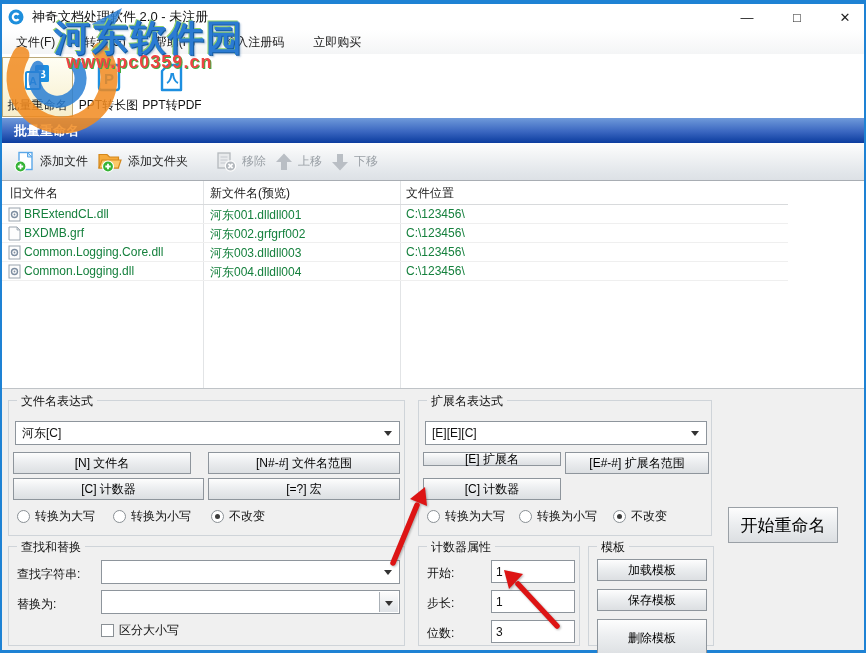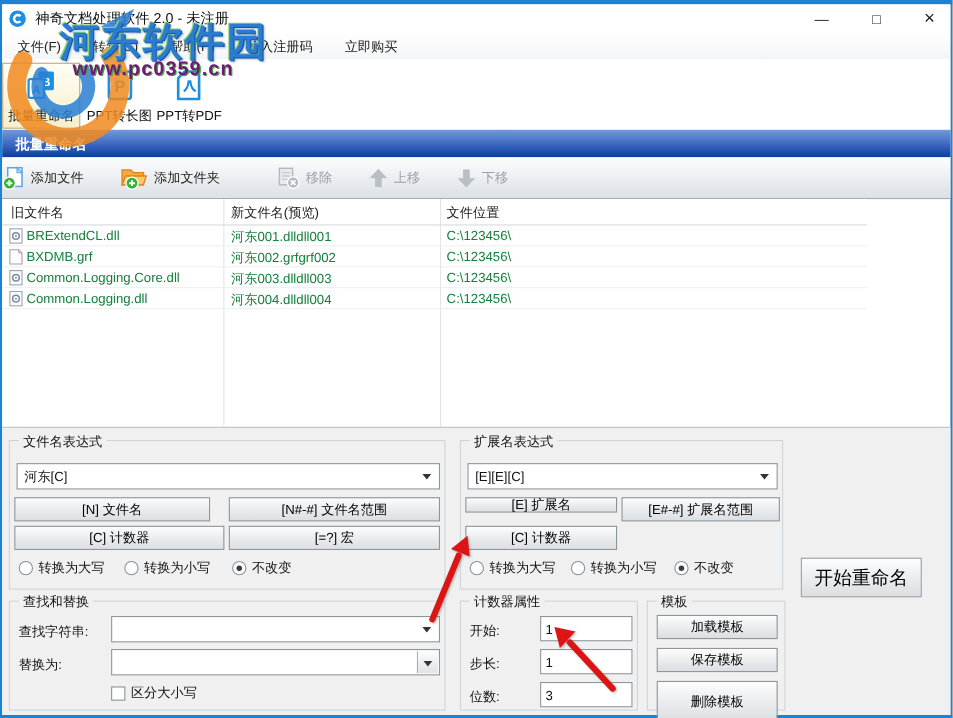--- a/index.html
+++ b/index.html
@@ -33,21 +33,21 @@
   .tool-tab .tab-label { font-size:12px; color:#111; margin-top:3px; white-space:nowrap; }
 
   
   .section-header { left:2px; top:118px; width:862px; height:25px;
      background:linear-gradient(#6f9ada 0%, #3a66c0 55%, #0b3c9e 100%);
      color:#fff; font-size:13px; font-weight:bold; line-height:25px; padding-left:12px; }
 
   
   .actionbar { left:2px; top:143px; width:862px; height:38px;
      background:linear-gradient(#fdfdfd,#e2e6ea 80%,#dde1e6);
-     border-bottom:1px solid #a8adb3; display:flex; gap:32px; }
+     border-bottom:1px solid #a8adb3; display:flex; padding-left:12px; gap:8px; }
   .action { display:flex; align-items:center; gap:4px; font-size:12px; color:#222; }
   .action.disabled { color:#9aa0a6; }
 
   
   .filetable { left:2px; top:181px; width:786px; height:207px; background:#fff; }
   .vline { position:absolute; top:0; bottom:0; width:1px; background:#e2e4e6; }
   .thead { position:absolute; top:0; left:0; right:0; height:24px; border-bottom:1px solid #d8dadc; }
   .th { position:absolute; top:4px; font-size:12px; color:#1a1a1a; }
   .trow { position:absolute; left:0; right:0; height:19px; border-bottom:1px solid #efefef;
           font-size:12px; color:#15803d; }
@@ -85,21 +85,21 @@
   .checkbox { width:13px; height:13px; border:1px solid #8a9095; background:#fff; flex:none; }
 
   .field-label { position:absolute; font-size:12px; color:#111; white-space:nowrap; }
   .tinput { position:absolute; border:1px solid #8e959c; background:#fff; font-size:12px;
             color:#111; padding:0 4px; font-family:"Liberation Sans","DejaVu Sans",sans-serif; }
 
   
   .wm { pointer-events:none; z-index:50; }
   .wm-name { font-size:36px; font-weight:bold; letter-spacing:2px; color:#2b7bd3;
              text-shadow:1px 1px 0 #155a9e, -1px -1px 0 #8fd06b, 2px 2px 2px rgba(20,80,150,.35); }
-  .wm-url { font-size:18px; font-weight:bold; letter-spacing:1px; color:#701a75;
+  .wm-url { font-size:18px; font-weight:bold; letter-spacing:1px; color:#ef4444;
             text-shadow:1px 1px 0 #3fae3f; }
 
   .arrow-svg { pointer-events:none; z-index:60; filter:drop-shadow(1px 1px 1px rgba(80,80,80,.45)); }
 </style>
 </head>
 <body>
 
 <div id="app">
 
   <div class="frame" style="left:0;top:0;width:866px;height:4px;"></div>

